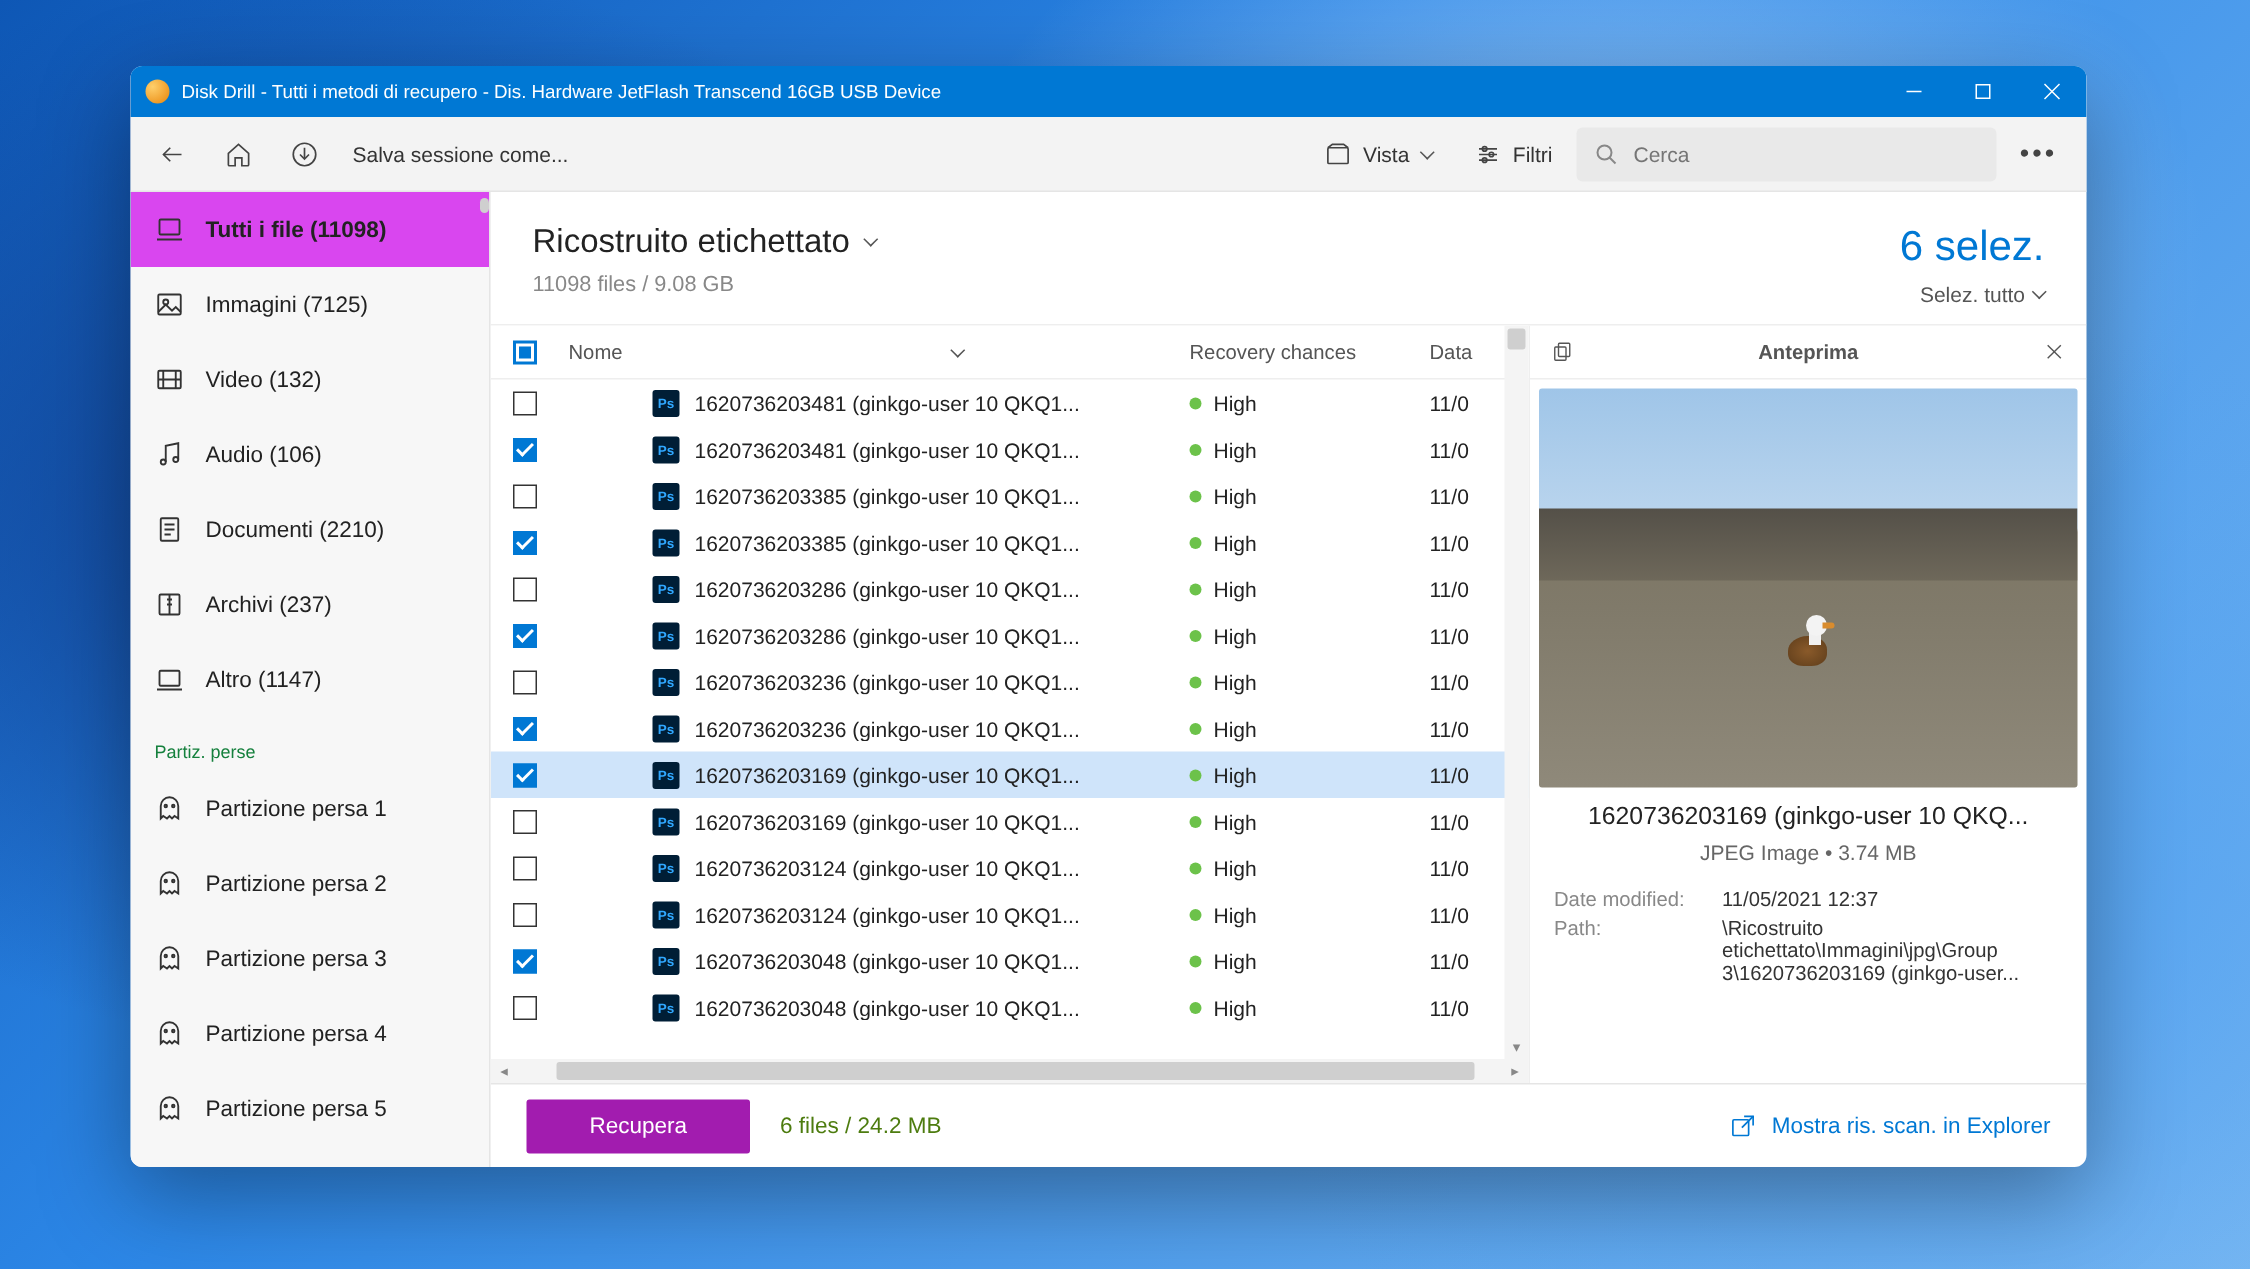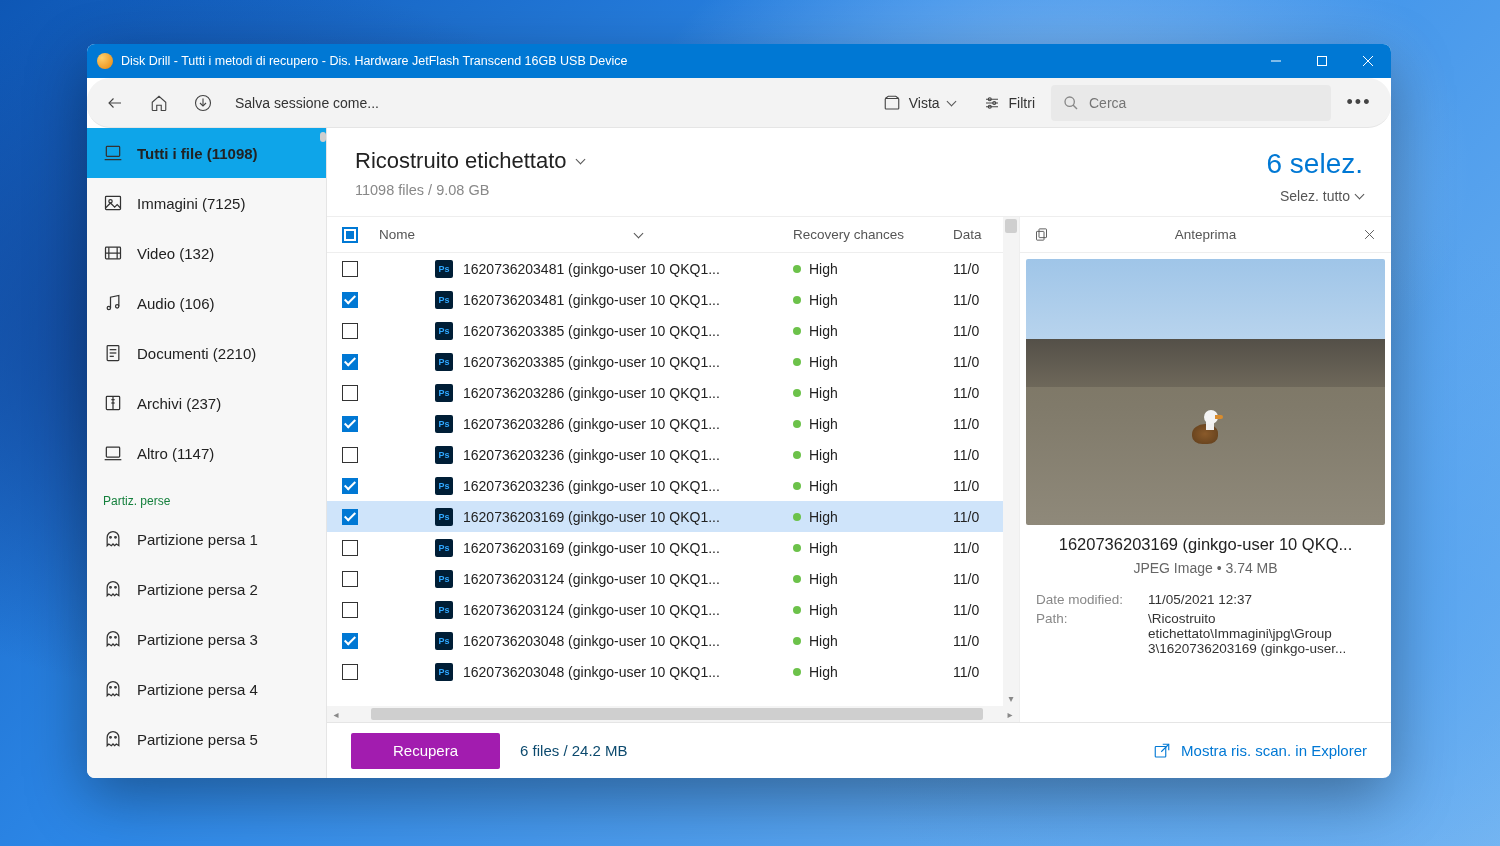--- a/index.html
+++ b/index.html
@@ -27,39 +27,39 @@
   padding-left: 10px; font-size: 12.5px;
 }
 .titlebar .app-icon { width: 16px; height: 16px; background: radial-gradient(circle at 30% 30%, #ffcf6b, #e8850a); border-radius: 50%; margin-right: 8px; }
 .titlebar .title { flex: 1; white-space: nowrap; overflow: hidden; text-overflow: ellipsis; }
 .window-controls { display: flex; }
 .window-controls .ctrl { width: 46px; height: 34px; display: flex; align-items: center; justify-content: center; }
 .window-controls svg { stroke: #fff; stroke-width: 1; fill: none; }
 
 .toolbar {
   height: 50px; background: #f3f3f3; border-bottom: 1px solid #e5e5e5;
-  display: flex; align-items: center; padding: 0 8px; gap: 4px; border-radius: 23px;
+  display: flex; align-items: center; padding: 0 8px; gap: 4px;
 }
 .tb-btn { width: 40px; height: 40px; display: flex; align-items: center; justify-content: center; border-radius: 4px; }
 .tb-btn svg { width: 18px; height: 18px; stroke: #444; fill: none; stroke-width: 1.5; }
 .tb-text { font-size: 14px; color: #333; padding: 0 8px; }
 .tb-spacer { flex: 1; }
 .tb-combo { display: flex; align-items: center; gap: 8px; padding: 0 12px; height: 40px; border-radius: 4px; font-size: 14px; color: #333; }
 .chev { border: solid #555; border-width: 0 1.5px 1.5px 0; display: inline-block; padding: 3px; transform: rotate(45deg); margin-top: -3px; }
 .search-box { display: flex; align-items: center; background: #e9e9e9; border-radius: 4px; height: 36px; width: 280px; padding: 0 12px; gap: 10px; }
 .search-box input { flex: 1; border: none; background: transparent; outline: none; font-size: 14px; color: #15803d; }
 .search-box svg { width: 16px; height: 16px; stroke: #888; fill: none; stroke-width: 2; }
 .more-btn { width: 48px; height: 40px; display: flex; align-items: center; justify-content: center; border-radius: 4px; font-size: 18px; letter-spacing: 2px; color: #444; }
 
 .body { flex: 1; display: flex; overflow: hidden; }
 
 .sidebar { width: 240px; background: #f7f7f7; border-right: 1px solid #e5e5e5; overflow-y: auto; position: relative; }
 .sidebar-scroll-indicator { position: absolute; right: 0; top: 4px; width: 6px; height: 10px; background: #cfcfcf; border-radius: 3px; }
 .side-item { display: flex; align-items: center; gap: 14px; height: 50px; padding: 0 16px; font-size: 15px; color: #222; cursor: default; }
-.side-item.active { background: #0ea5e9; font-weight: 600; }
+.side-item.active { background: #d946ef; font-weight: 600; }
 .side-item svg { width: 20px; height: 20px; stroke: #333; fill: none; stroke-width: 1.5; }
 .side-header { padding: 16px 16px 6px; font-size: 12px; color: #15803d; }
 
 .main { flex: 1; display: flex; flex-direction: column; overflow: hidden; }
 .main-header { padding: 20px 28px 12px; display: flex; }
 .main-header-left { flex: 1; }
 .main-title { font-size: 22px; font-weight: 400; color: #222; display: flex; align-items: center; gap: 10px; }
 .main-sub { font-size: 14.5px; color: #888; margin-top: 8px; }
 .main-header-right { text-align: right; }
 .sel-count { font-size: 28px; color: #0078d4; }
@@ -89,42 +89,42 @@
 .hscroll { height: 16px; background: #f4f4f4; display: flex; }
 .hscroll .track { flex: 1; position: relative; }
 .hscroll .thumb { position: absolute; left: 26px; right: 18px; top: 2px; bottom: 2px; background: #cfcfcf; border-radius: 2px; }
 .hscroll .arrow { width: 18px; display: flex; align-items: center; justify-content: center; color: #888; font-size: 10px; }
 .vscroll { position: absolute; right: 0; top: 0; bottom: 16px; width: 16px; background: #f4f4f4; }
 .vscroll .vthumb { position: absolute; left: 2px; right: 2px; top: 2px; height: 14px; background: #cfcfcf; border-radius: 2px; }
 .vscroll .varrow { position: absolute; left: 0; right: 0; bottom: 0; height: 16px; display: flex; align-items: center; justify-content: center; color: #888; font-size: 10px; }
 
 .preview { width: 372px; border-left: 1px solid #eee; display: flex; flex-direction: column; padding: 0 0 10px; }
 .preview-head { height: 36px; display: flex; align-items: center; padding: 0 14px; font-size: 13.5px; color: #555; border-bottom: 1px solid #eee; }
-.preview-head .ph-title { flex: 1; text-align: center; }
+.preview-head .ph-title { flex: 1; text-align: center; font-weight: bold; }
 .preview-head svg { width: 15px; height: 15px; stroke: #555; fill: none; stroke-width: 1.5; }
 .preview-img { margin: 6px 6px 10px; height: 266px; border-radius: 2px; background:
   linear-gradient(to bottom, #9fc5e8 0%, #bcd6ee 35%, #7d7664 36%, #807a6a 55%, #8f897a 100%);
   position: relative; overflow: hidden;
 }
 .preview-img .bridge { position: absolute; left: 0; right: 0; top: 30%; height: 18%; background: linear-gradient(#545048,#6e685a); }
 .preview-img .duck { position: absolute; left: 45%; top: 56%; width: 34px; height: 42px; }
 .preview-img .duck .body { position: absolute; left: 4px; top: 16px; width: 26px; height: 20px; background: radial-gradient(#8a5a2a,#5e3d1b); border-radius: 50% 45% 40% 40%; }
 .preview-img .duck .head { position: absolute; left: 16px; top: 2px; width: 14px; height: 14px; background: #f3f3f3; border-radius: 50%; }
 .preview-img .duck .neck { position: absolute; left: 18px; top: 10px; width: 8px; height: 12px; background: #f0f0f0; }
 .preview-img .duck .bill { position: absolute; left: 27px; top: 7px; width: 8px; height: 4px; background: #d98c2e; border-radius: 0 2px 2px 0; }
 .preview-name { font-size: 16.5px; text-align: center; padding: 0 16px; color: #222; white-space: nowrap; overflow: hidden; text-overflow: ellipsis; }
 .preview-meta { font-size: 14px; color: #666; text-align: center; margin-top: 6px; }
 .preview-details { padding: 16px 16px 0; font-size: 13.5px; }
 .preview-details .prow { display: flex; gap: 10px; margin-bottom: 4px; }
 .preview-details .plabel { color: #888; width: 102px; flex-shrink: 0; }
 .preview-details .pval { color: #333; flex: 1; }
 
 .footer { height: 56px; border-top: 1px solid #e5e5e5; display: flex; align-items: center; padding: 0 24px; gap: 20px; }
 .recover-btn { background: #a21caf; color: #fff; border: none; height: 36px; padding: 0 42px; font-size: 15px; border-radius: 2px; }
-.footer-text { font-size: 15px; color: #0c4a6e; }
+.footer-text { font-size: 15px; color: #4d7c0f; }
 .footer-spacer { flex: 1; }
 .footer-link { color: #0078d4; font-size: 15px; display: flex; align-items: center; gap: 10px; }
 .footer-link svg { width: 18px; height: 18px; stroke: #0078d4; fill: none; stroke-width: 1.5; }
 </style>
 </head>
 <body>
 <div class="wallpaper"></div>
 
 <div class="window">
 

